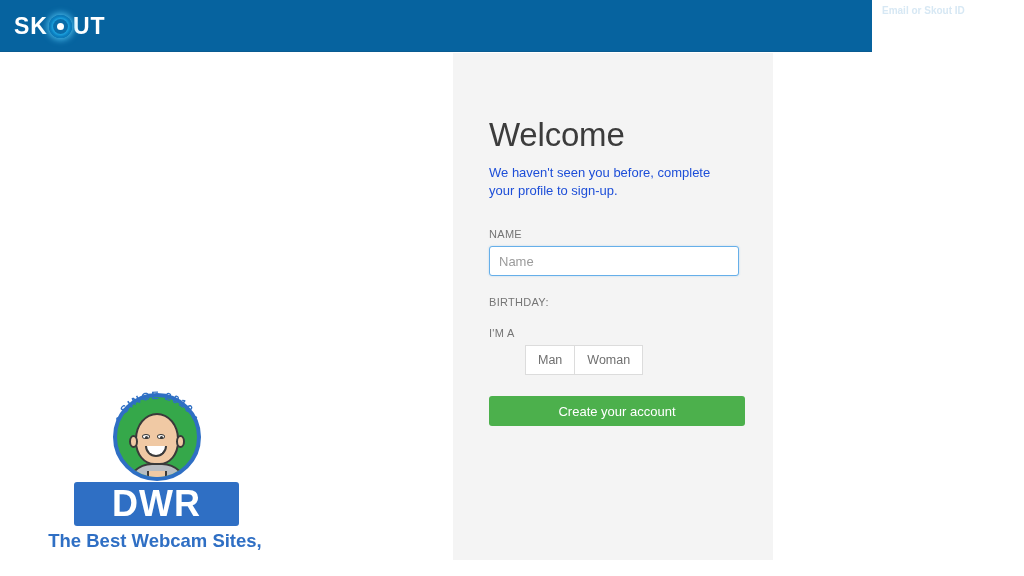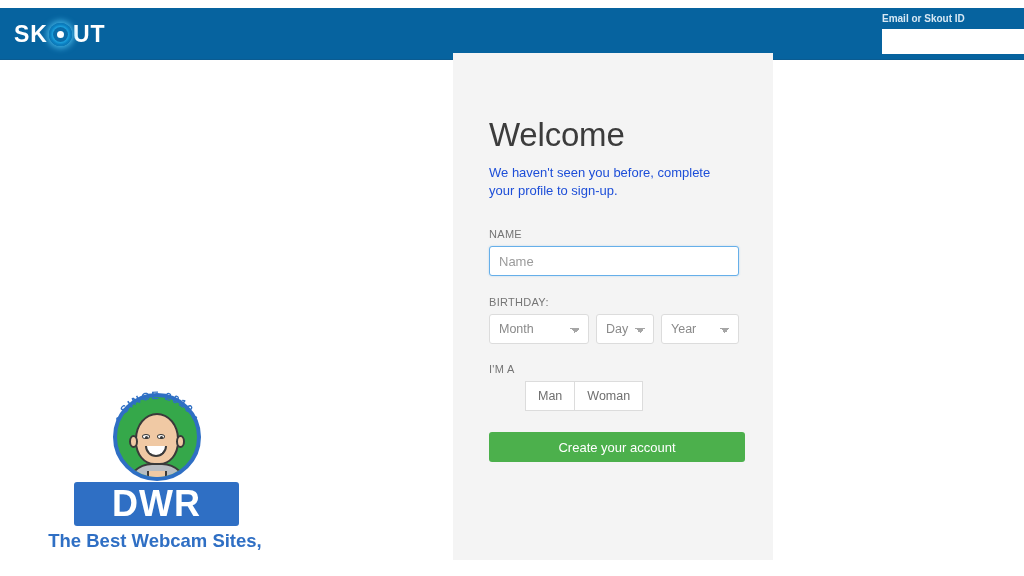--- a/index.html
+++ b/index.html
@@ -11,22 +11,22 @@
     height: 576px;
     overflow: hidden;
     background: #ffffff;
     font-family: "Liberation Sans", sans-serif;
     -webkit-font-smoothing: antialiased;
   }
 
   
   .header {
     position: absolute;
-    top: 8px; left: 0;
-    width: 1024px;
+    top: 0; left: 0;
+    width: 872px;
     height: 52px;
     background: #06639f;
     border-bottom: 1px solid #0a5b91;
     box-sizing: border-box;
   }
   .brand {
     position: absolute;
     left: 14px;
     top: 12px;
     display: flex;
@@ -401,31 +401,20 @@
     <h1 class="welcome-title">Welcome</h1>
     <p class="welcome-sub">We haven't seen you before, complete your profile to sign-up.</p>
 
     <div class="group-name">
       <div class="field-label">NAME</div>
       <input class="name-input" type="text" placeholder="Name" style="">
     </div>
 
     <div class="group-bday">
       <div class="field-label">BIRTHDAY:</div>
-      <div class="bday-row">
-        <select class="sel sel-month">
-          <option>Month</option>
-        </select>
-        <select class="sel sel-day">
-          <option>Day</option>
-        </select>
-        <select class="sel sel-year">
-          <option>Year</option>
-        </select>
-      </div>
     </div>
 
     <div class="group-ima">
       <div class="field-label">I'M A</div>
       <div class="seg-group">
         <button class="seg-btn">Man</button>
         <button class="seg-btn">Woman</button>
       </div>
     </div>
 

